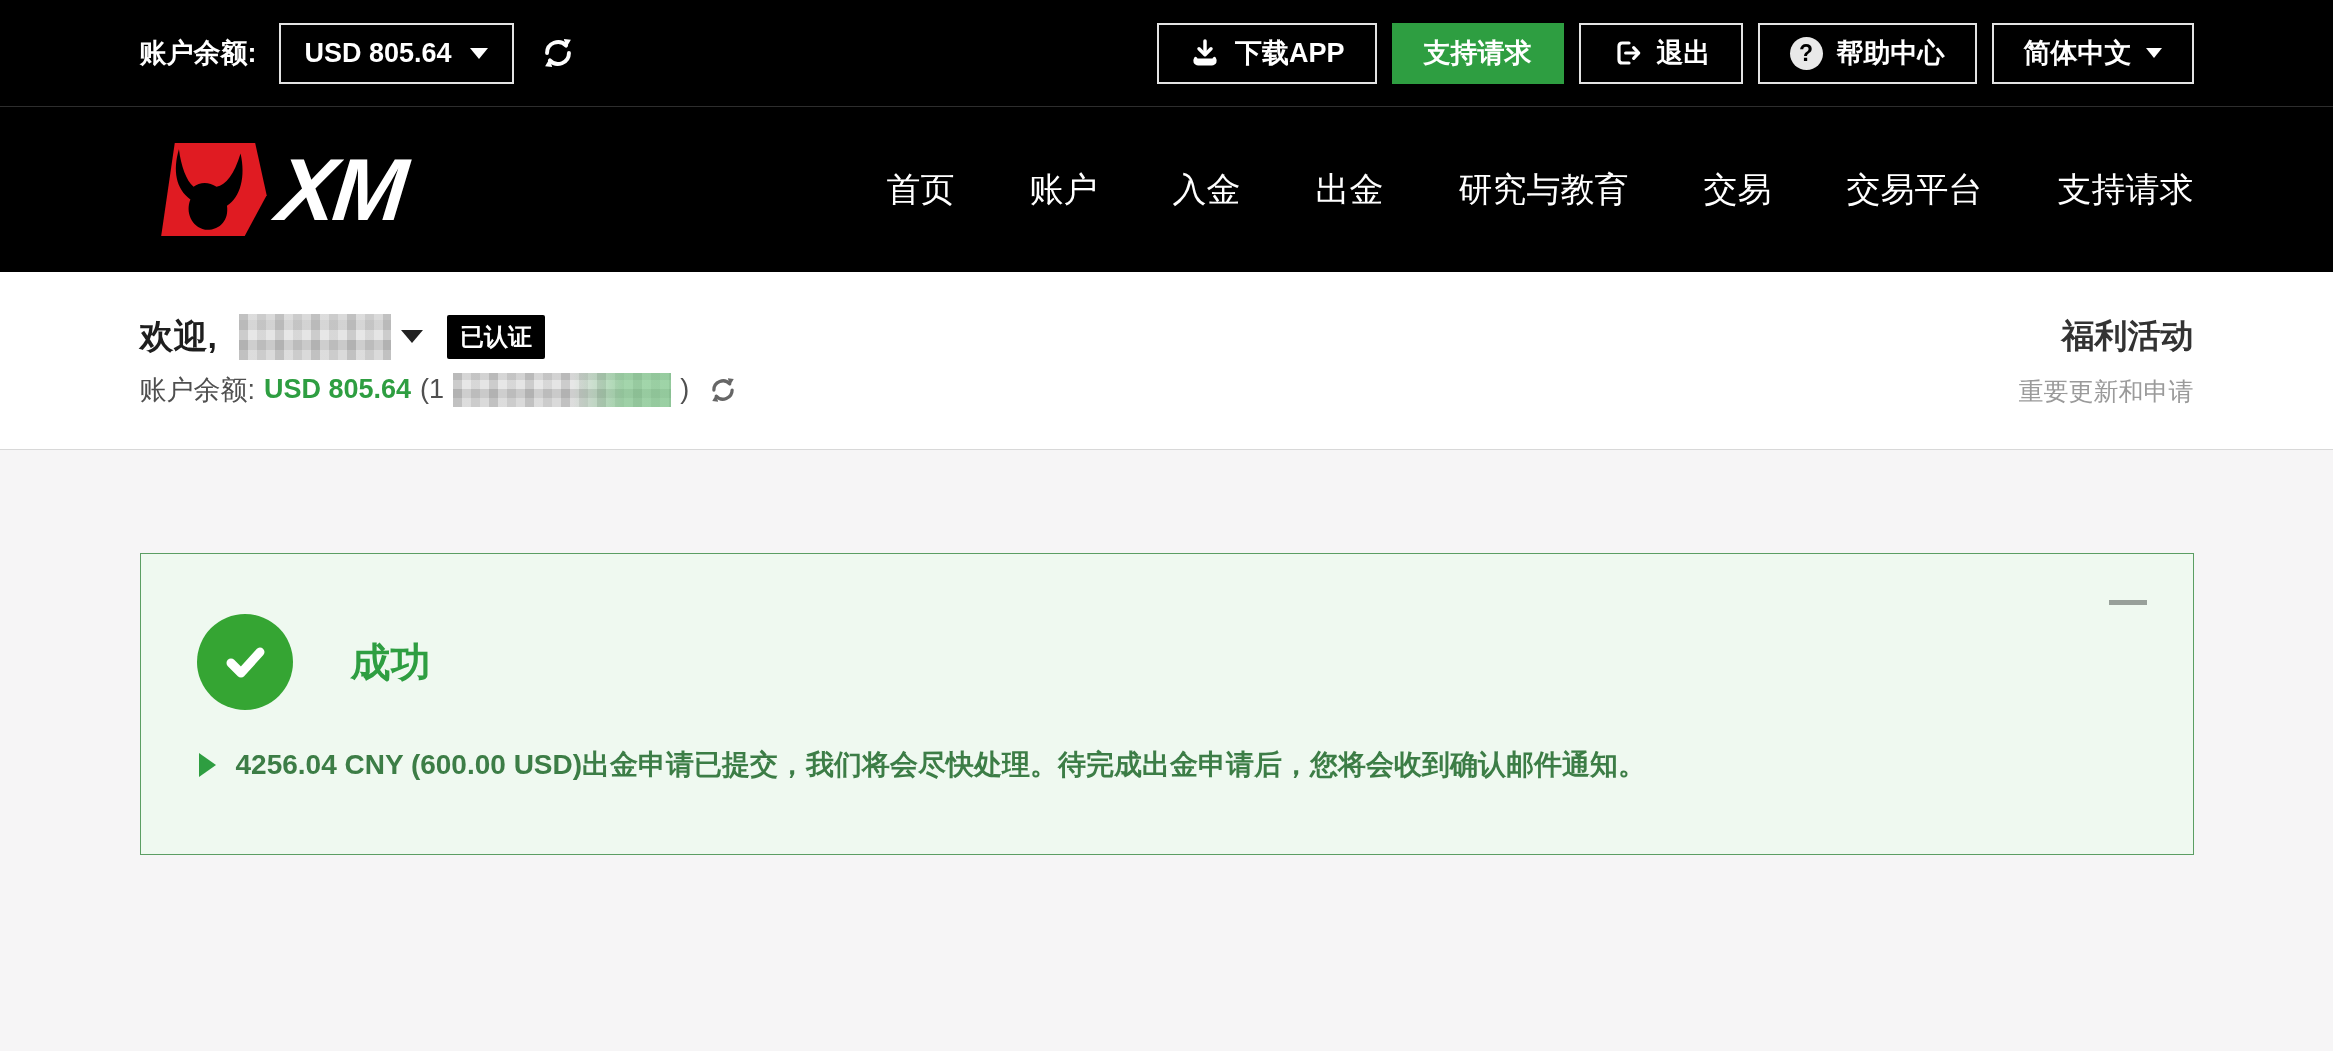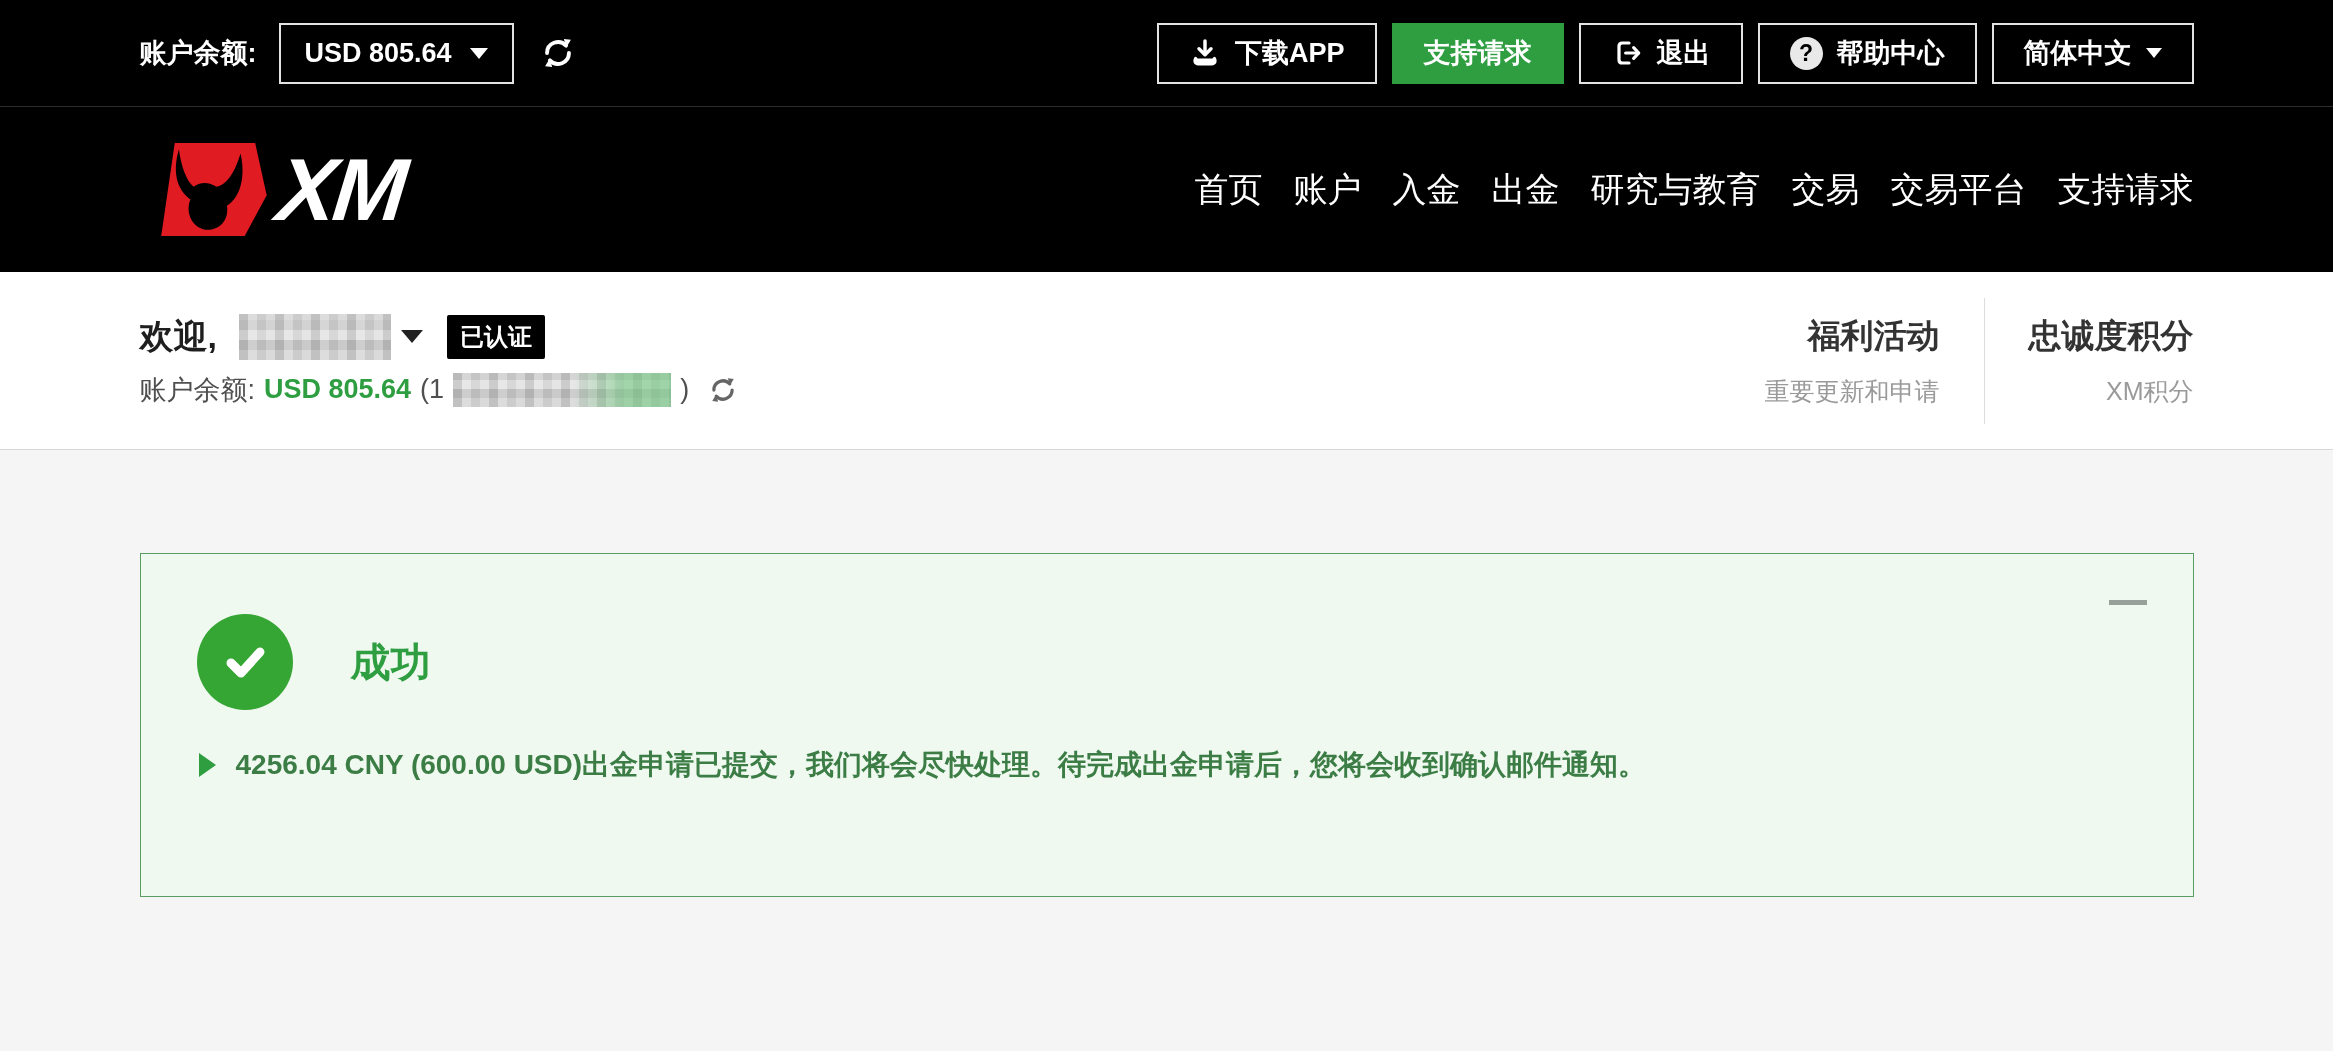--- a/index.html
+++ b/index.html
@@ -23,21 +23,21 @@
   .tb-btn.green { background:#2e9e41; border-color:#2e9e41; }
   .qcircle { width:33px; height:33px; border-radius:50%; background:#e9e9e9; color:#000; font-weight:800;
              font-size:23px; display:flex; align-items:center; justify-content:center; }
 
   
   .navbar { height:165px; background:#000; display:flex; align-items:center; }
   .nav-inner { display:flex; align-items:center; }
   .logo { display:flex; align-items:center; gap:10px; cursor:pointer; }
   .logo-text { color:#fff; font-size:88px; font-weight:900; font-style:italic; letter-spacing:-3px;
                transform:skewX(-6deg); line-height:1; }
-  .nav-links { margin-left:auto; display:flex; align-items:flex-start; gap:31px;text-decoration:underline; }
+  .nav-links { margin-left:auto; display:flex; align-items:flex-start; gap:75px;text-decoration:underline; }
   .nav-link { color:#fff; font-size:34px; cursor:pointer; white-space:nowrap; }
 
   
   .welcome { height:178px; background:#fff; border-bottom:1px solid #d8d8d8; display:flex; align-items:center; }
   .welcome-inner { display:flex; align-items:center; }
   .w-row1 { display:flex; align-items:center; }
   .greet { font-size:34px; font-weight:700; color:#1e1e1e; white-space:nowrap; }
   .mosaic { display:inline-block;
     background-image:
       repeating-linear-gradient(90deg, rgba(0,0,0,.10) 0 9px, rgba(255,255,255,.14) 9px 18px,
@@ -63,21 +63,21 @@
              min-height:126px; cursor:pointer; }
   .wl-item + .wl-item { border-left:1px solid #ddd; }
   .wl-item:last-child { padding-right:0; }
   .wl-title { font-size:33px; font-weight:700; color:#333; display:flex; align-items:center; gap:13px; white-space:nowrap; }
   .wl-badge { background:#2e9e41; color:#fff; font-size:24px; font-weight:700; min-width:34px; height:34px;
               display:flex; align-items:center; justify-content:center; border-radius:2px; }
   .wl-sub { margin-top:16px; font-size:25px; color:#9a9a9a; white-space:nowrap; }
 
   
   .content { position:relative; height:601px; background:#f6f5f6; }
-  .alert { position:relative; margin-top:103px; height:344px; background:#eff9f0; border:1px solid #5b9e63; }
+  .alert { position:relative; margin-top:103px; height:302px; background:#eff9f0; border:1px solid #5b9e63; }
   .collapse-dash { position:absolute; top:46px; right:46px; width:38px; height:5px; background:#98a09a; cursor:pointer; }
   .alert-head { position:absolute; top:60px; left:56px; display:flex; align-items:center; gap:58px; }
   .check-circle { width:96px; height:96px; border-radius:50%; background:#35a533; display:flex;
                   align-items:center; justify-content:center; }
   .alert-title { font-size:40px; font-weight:700; color:#2e9e41; }
   .alert-msg { position:absolute; top:192px; left:58px; display:flex; align-items:center; gap:20px; }
   .tri { width:0; height:0; border-left:17px solid #2e9e41; border-top:12px solid transparent;
          border-bottom:12px solid transparent; display:inline-block; }
   .msg-text { font-size:28px; color:#3c7d46; font-weight:700; white-space:nowrap; }
 </style>
@@ -180,24 +180,20 @@
             </svg>
           </span>
         </div>
       </div>
 
       <div class="welcome-links">
         <div class="wl-item">
           <span class="wl-title">福利活动</span>
           <span class="wl-sub">重要更新和申请</span>
         </div>
-        <div class="wl-item">
-          <span class="wl-title">忠诚度积分</span>
-          <span class="wl-sub">XM积分</span>
-        </div>
       </div>
     </div>
   </section>
 
   <main class="content">
     <div class="shell">
       <div class="alert">
         <span class="collapse-dash"></span>
         <div class="alert-head">
           <span class="check-circle">

